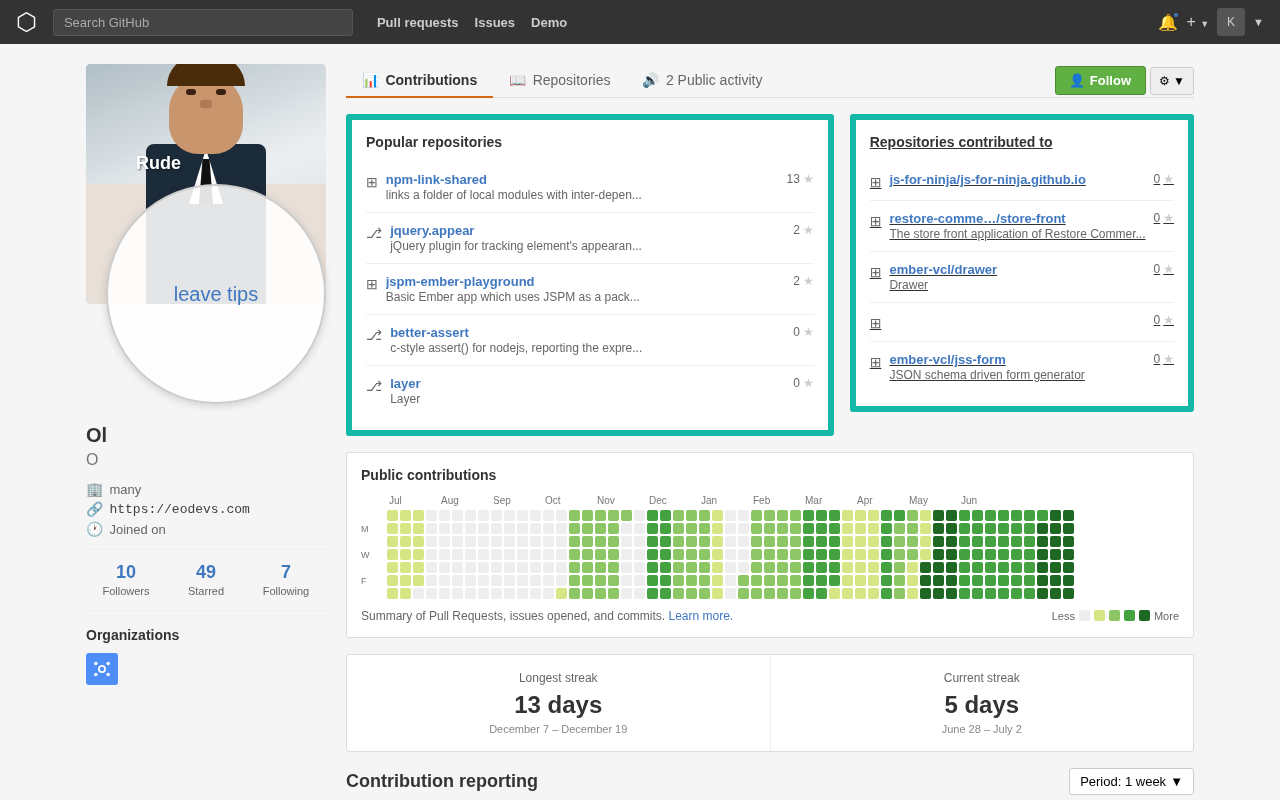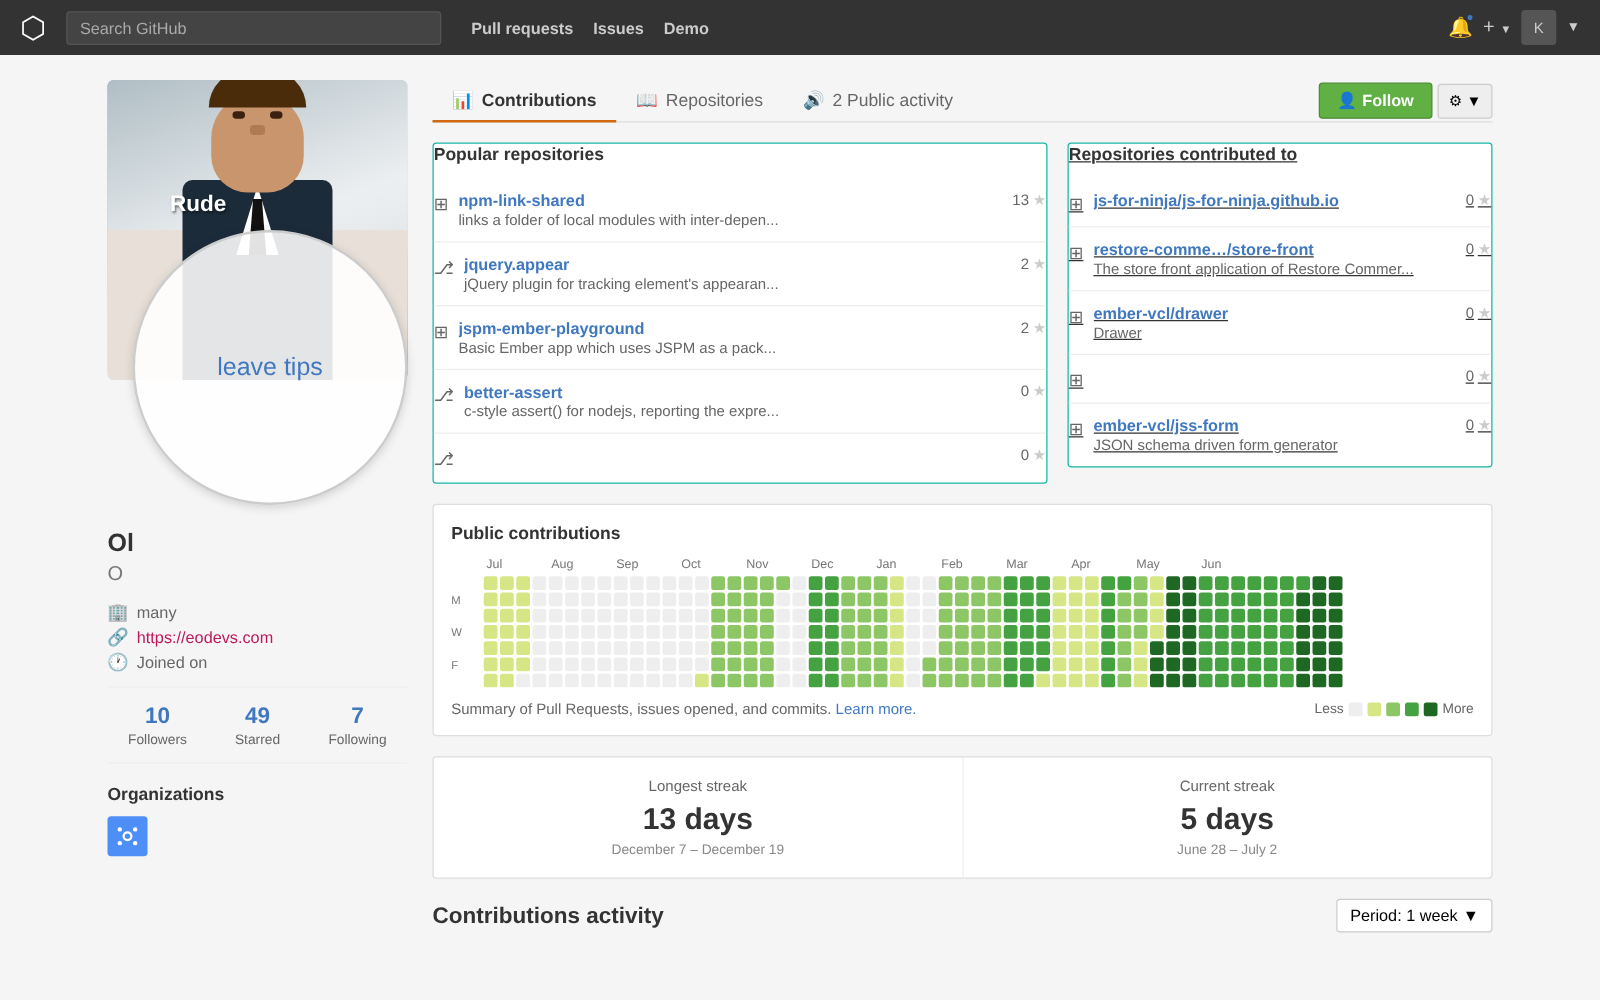--- a/index.html
+++ b/index.html
@@ -22,21 +22,21 @@
     
     .main-container { max-width: 1140px; margin: 0 auto; padding: 20px 16px; display: flex; gap: 20px; }
     
     
     .sidebar { flex: 0 0 240px; }
     
     .user-name { font-size: 20px; font-weight: bold; color: #333; margin-bottom: 4px; }
     .user-login { font-size: 16px; color: #777; margin-bottom: 12px; }
     .user-meta { margin-bottom: 12px; }
     .user-meta-item { display: flex; align-items: center; gap: 6px; color: #666; font-size: 13px; margin-bottom: 4px; }
-    .user-meta-item a { color: #be185d; text-decoration: none; }
+    .user-meta-item a { color: #404040; text-decoration: none; font-family: Liberation Mono, monospace; }
     .meta-icon { font-size: 14px; color: #999; }
     
     .stats-row { display: flex; gap: 0; margin-bottom: 16px; border-top: 1px solid #eee; border-bottom: 1px solid #eee; padding: 12px 0; align-items: center; }
     .stat-item { flex: 1; text-align: center; }
     .stat-number { font-size: 18px; font-weight: bold; color: #4078c0; display: block; }
     .stat-label { font-size: 11px; color: #666; }
     
     .section-title { font-size: 14px; font-weight: bold; color: #333; margin-bottom: 10px; }
     .org-list { display: flex; gap: 8px; flex-wrap: wrap; }
     
@@ -48,21 +48,21 @@
     .tab { padding: 8px 16px; font-size: 14px; color: #666; text-decoration: none; display: flex; align-items: center; gap: 6px; border-bottom: 2px solid transparent; margin-bottom: -1px; cursor: pointer; }
     .tab.active { color: #333; border-bottom-color: #d26911; font-weight: 600; }
     .follow-btn { margin-left: auto; background: #60b044; color: white; border: 1px solid #4c8a34; padding: 6px 14px; border-radius: 3px; font-size: 13px; font-weight: 600; cursor: pointer; display: flex; align-items: center; gap: 4px; }
     .settings-btn { background: #eee; border: 1px solid #ccc; padding: 6px 8px; border-radius: 3px; font-size: 12px; cursor: pointer; margin-left: 4px; }
     
     
     .two-col { display: flex; gap: 16px; margin-bottom: 16px; }
     .col-left { flex: 1; }
     .col-right { flex: 0 0 340px; text-decoration: underline; }
     
-    .card { background: white; border: 1px solid #14b8a6; border-radius: 3px; }
+    .card { background: white; border: 6px solid #14b8a6; border-radius: 3px; padding: 14px; }
     .card-title { font-size: 14px; font-weight: bold; color: #333; margin-bottom: 12px; }
     
     .repo-item { padding: 10px 0; border-bottom: 1px solid #eee; display: flex; align-items: flex-start; gap: 8px; }
     .repo-item:last-child { border-bottom: none; }
     .repo-icon { font-size: 14px; color: #666; margin-top: 2px; flex-shrink: 0; }
     .repo-info { flex: 1; min-width: 0; }
     .repo-name { color: #4078c0; text-decoration: none; font-size: 13px; font-weight: 600; display: block; white-space: nowrap; overflow: hidden; text-overflow: ellipsis; }
     .repo-desc { color: #666; font-size: 12px; white-space: nowrap; overflow: hidden; text-overflow: ellipsis; }
     .repo-stars { display: flex; align-items: center; gap: 3px; color: #666; font-size: 12px; flex-shrink: 0; margin-left: auto; }
     .star-icon { color: #ccc; }
@@ -75,21 +75,21 @@
     
     .level-0 { background: #eee; }
     .level-1 { background: #d6e685; }
     .level-2 { background: #8cc665; }
     .level-3 { background: #44a340; }
     .level-4 { background: #1e6823; }
     
     .graph-footer { display: flex; align-items: center; justify-content: space-between; margin-top: 10px; }
     .graph-summary { font-size: 12px; color: #666; }
     .graph-summary a { color: #4078c0; text-decoration: none; }
-    .graph-legend { display: flex; align-items: flex-end; gap: 4px; font-size: 11px; color: #666; }
+    .graph-legend { display: flex; align-items: flex-start; gap: 4px; font-size: 11px; color: #666; }
     .legend-cell { width: 11px; height: 11px; border-radius: 2px; }
     
     
     .stats-cards { display: flex; border: 1px solid #ddd; border-radius: 3px; background: white; margin-bottom: 16px; }
     .stats-card { flex: 1; padding: 16px; text-align: center; border-right: 1px solid #eee; }
     .stats-card:last-child { border-right: none; }
     .stats-card-label { font-size: 12px; color: #666; margin-bottom: 6px; }
     .stats-card-value { font-size: 24px; font-weight: bold; color: #333; margin-bottom: 4px; }
     .stats-card-sublabel { font-size: 11px; color: #888; }
     
@@ -301,20 +301,24 @@
               <span class="repo-desc">c-style assert() for nodejs, reporting the expre...</span>
             </div>
             <div class="repo-stars">
               <span>0</span>
               <span class="star-icon">★</span>
             </div>
           </div>
 
           <div class="repo-item">
             <span class="repo-icon" style="font-family:monospace">⎇</span>
+            <div class="repo-info">
+              <a href="#" class="repo-name">layer</a>
+              <span class="repo-desc">Layer</span>
+            </div>
             <div class="repo-stars">
               <span>0</span>
               <span class="star-icon">★</span>
             </div>
           </div>
         </div>
       </div>
 
       <div class="col-right">
         <div class="card">
@@ -916,21 +920,21 @@
         <div class="stats-card-sublabel">December 7 – December 19</div>
       </div>
       <div class="stats-card">
         <div class="stats-card-label">Current streak</div>
         <div class="stats-card-value">5 days</div>
         <div class="stats-card-sublabel">June 28 – July 2</div>
       </div>
     </div>
 
     <div class="activity-header">
-      <h2 class="activity-title">Contributions activity</h2>
+      <h2 class="activity-title">Contribution reporting</h2>
       <button class="period-btn">
         <span>Period: 1 week</span>
         <span>▼</span>
       </button>
     </div>
 
   </div>
 </div>
 
 </body></html>

